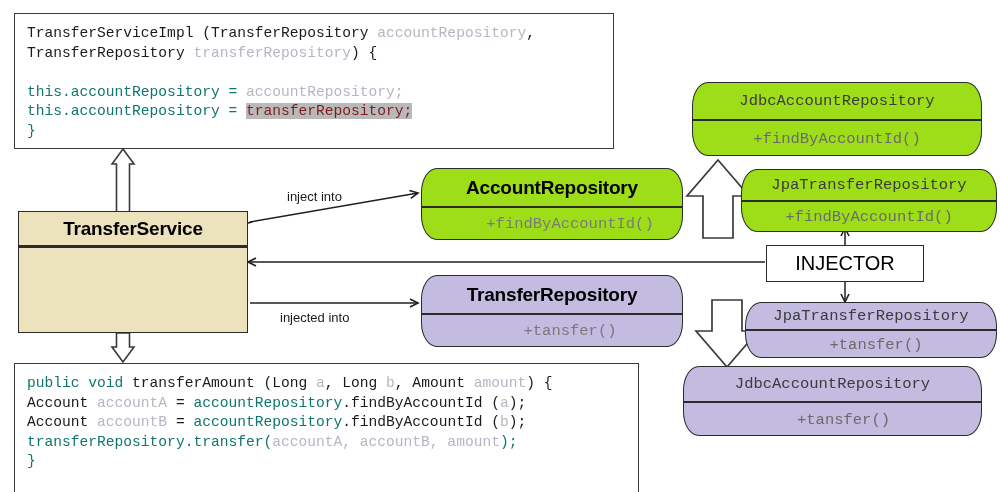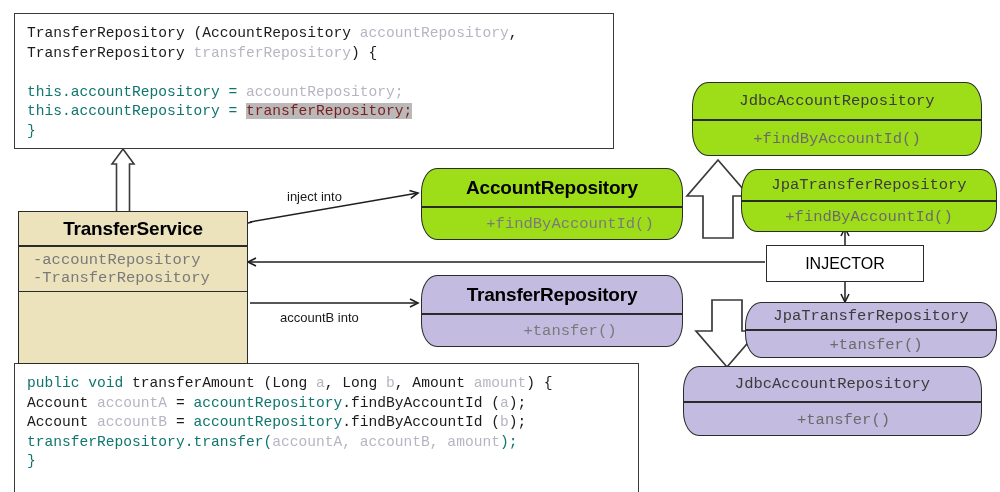--- a/index.html
+++ b/index.html
@@ -34,21 +34,21 @@
   .green{background:#9ede19;}
   .purple{background:#c3bbe0;}
   .tan{background:#ece3bd;}
   .rounded{border-radius:16px/24px;}
 
   .uml-left{justify-content:flex-start;padding-left:14px;}
 
   
   .plainbox{position:absolute;background:#fff;border:1.6px solid #2b2b2b;
             box-sizing:border-box;display:flex;align-items:center;
-            justify-content:center;font-size:16px;color:#000;}
+            justify-content:center;font-size:20px;color:#000;}
 
   
   .edge-label{position:absolute;font-family:"Liberation Sans",sans-serif;
               font-size:13px;color:#1a1a1a;white-space:nowrap;}
 
   svg.overlay{position:absolute;left:0;top:0;width:1000px;height:492px;
               pointer-events:none;}
 </style>
 </head>
 <body>
@@ -76,45 +76,41 @@
     <line x1="845" y1="248" x2="845" y2="228" stroke="#1f1f1f" stroke-width="1.5" marker-end="url(#thinArrow)"></line>
 
     <line x1="845" y1="281" x2="845" y2="302" stroke="#1f1f1f" stroke-width="1.5" marker-end="url(#thinArrow)"></line>
 
     <path d="M718,160 L749,196 L733,196 L733,238 L703,238 L703,196 L687,196 Z" fill="#ffffff" stroke="#3a3a3a" stroke-width="1.7" stroke-linejoin="miter"></path>
 
     <path d="M727,367 L696,331 L712,331 L712,300 L742,300 L742,331 L758,331 Z" fill="#ffffff" stroke="#3a3a3a" stroke-width="1.7" stroke-linejoin="miter"></path>
   </svg>
 
   <div class="codebox" style="left:14px;top:13px;width:600px;height:136px;">
-    <pre id="code-top"><span>TransferRepository (AccountRepository </span><span class="pl">accountRepository</span><span>,</span>
+    <pre id="code-top"><span>TransferServiceImpl (TransferRepository </span><span class="pl">accountRepository</span><span>,</span>
 <span>TransferRepository </span><span class="pl">transferRepository</span><span>) {</span>
 <span></span>
 <span class="kw">this</span><span class="var">.accountRepository = </span><span class="pl">accountRepository;</span>
 <span class="kw">this</span><span class="var">.accountRepository = </span><span class="hl">transferRepository;</span>
 <span class="var">}</span></pre>
   </div>
 
   <div class="codebox" style="left:14px;top:363px;width:625px;height:146px;">
     <pre id="code-bottom"><span class="kw">public void </span><span>transferAmount (Long </span><span class="pl">a</span><span>, Long </span><span class="pl">b</span><span>, Amount </span><span class="pl">amount</span><span>) {</span>
 <span>Account </span><span class="pl">accountA</span><span> = </span><span class="var">accountRepository</span><span>.findByAccountId (</span><span class="pl">a</span><span>);</span>
 <span>Account </span><span class="pl">accountB</span><span> = </span><span class="var">accountRepository</span><span>.findByAccountId (</span><span class="pl">b</span><span>);</span>
 <span class="var">transferRepository</span><span class="var">.transfer(</span><span class="pl">accountA, accountB, amount</span><span class="var">);</span>
 <span class="var">}</span></pre>
   </div>
 
-  <div class="uml tan" style="left:18px;top:211px;width:230px;height:153px;">
+  <div class="uml tan" style="left:18px;top:211px;width:230px;height:122px;">
     <div class="sec" style="height:33px;">
       <span class="title-bold">TransferService</span>
     </div>
     <div class="div"></div>
-    <div class="sec uml-left" style="height:44px;flex-direction:column;align-items:flex-start;justify-content:center;">
-      <span class="member">-accountRepository</span>
-      <span class="member">-TransferRepository</span>
-    </div>
     <div class="div"></div>
   </div>
 
   <div class="uml green rounded" style="left:421px;top:168px;width:262px;height:72px;">
     <div class="sec" style="height:37px;">
       <span class="title-bold">AccountRepository</span>
     </div>
     <div class="div"></div>
     <div class="sec uml-left" style="height:33px;padding-left:36px;">
       <span class="member">+findByAccountId()</span>
@@ -169,15 +165,15 @@
     <div class="sec" style="height:34px;">
       <span class="title-mono">JdbcAccountRepository</span>
     </div>
     <div class="div"></div>
     <div class="sec uml-left" style="height:34px;padding-left:22px;">
       <span class="member member-dark">+tansfer()</span>
     </div>
   </div>
 
   <div class="edge-label" style="left:287px;top:189px;">inject into</div>
-  <div class="edge-label" style="left:280px;top:310px;">accountB into</div>
+  <div class="edge-label" style="left:280px;top:310px;">injected into</div>
 
 </div>
 
 </body></html>

